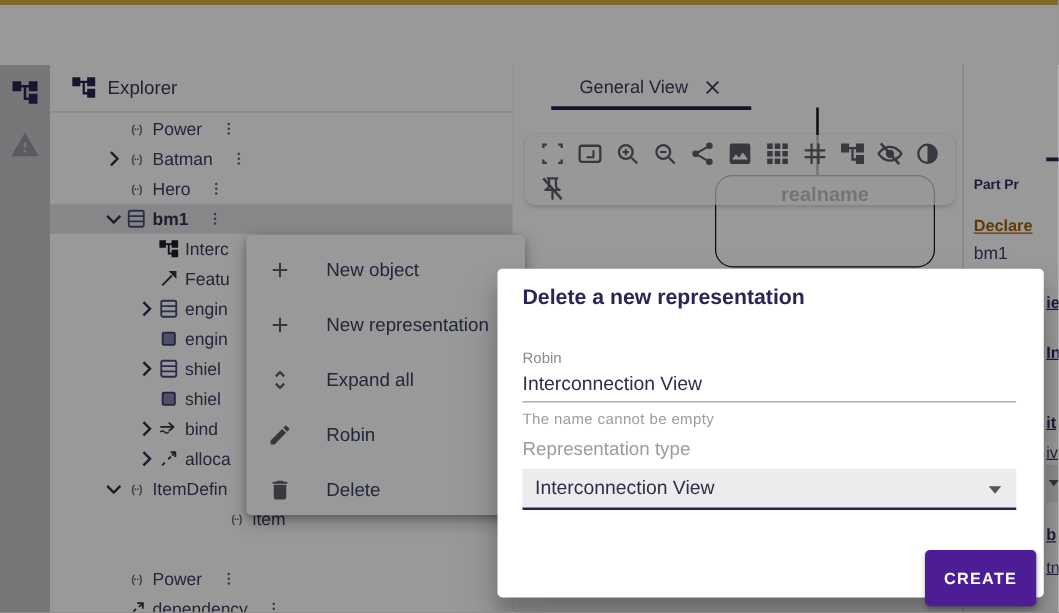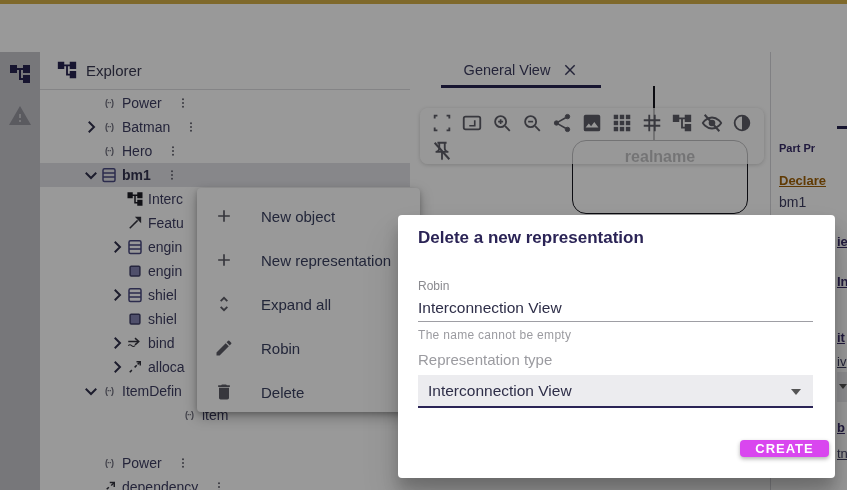--- a/index.html
+++ b/index.html
@@ -73,21 +73,21 @@
   #dlg-name-input{position:absolute;left:20px;top:80px;width:395px;height:26px;border:none;outline:none;
     border-bottom:1px solid #9e9ea4;font-size:15.5px;color:#2e2e48;background:transparent;padding:0;
     font-family:"Liberation Sans","DejaVu Sans",sans-serif;}
   #dlg-helper{position:absolute;left:20px;top:113px;font-size:12px;color:#9b9ba0;letter-spacing:.3px;}
   #dlg-type-label{position:absolute;left:20px;top:136px;font-size:15px;color:#9b9ba0;}
   #dlg-select{position:absolute;left:20px;top:160px;width:395px;height:33px;background:#ececef;
     border-bottom:2px solid #2b2456;box-sizing:border-box;cursor:pointer;}
   #dlg-select-value{position:absolute;left:10px;top:7px;font-size:15.5px;color:#2e2e48;}
   #dlg-select-arrow{position:absolute;right:12px;top:14px;width:0;height:0;
     border-left:5px solid transparent;border-right:5px solid transparent;border-top:6px solid #555;}
-  #dlg-create{position:absolute;left:342px;top:225px;width:89px;height:17px;background:#d946ef;color:#fff;
+  #dlg-create{position:absolute;left:342px;top:225px;width:89px;height:45px;background:#4c1d95;color:#fff;
     border:none;border-radius:4px;font-size:13px;font-weight:700;letter-spacing:1px;
     font-family:"Liberation Sans","DejaVu Sans",sans-serif;box-shadow:0 2px 4px rgba(0,0,0,.3);cursor:pointer;}
   svg{display:block;width:100%;height:100%;}
 </style>
 </head>
 <body>
 
 <div id="screen">
 
   <div class="abs" id="goldline"></div>

